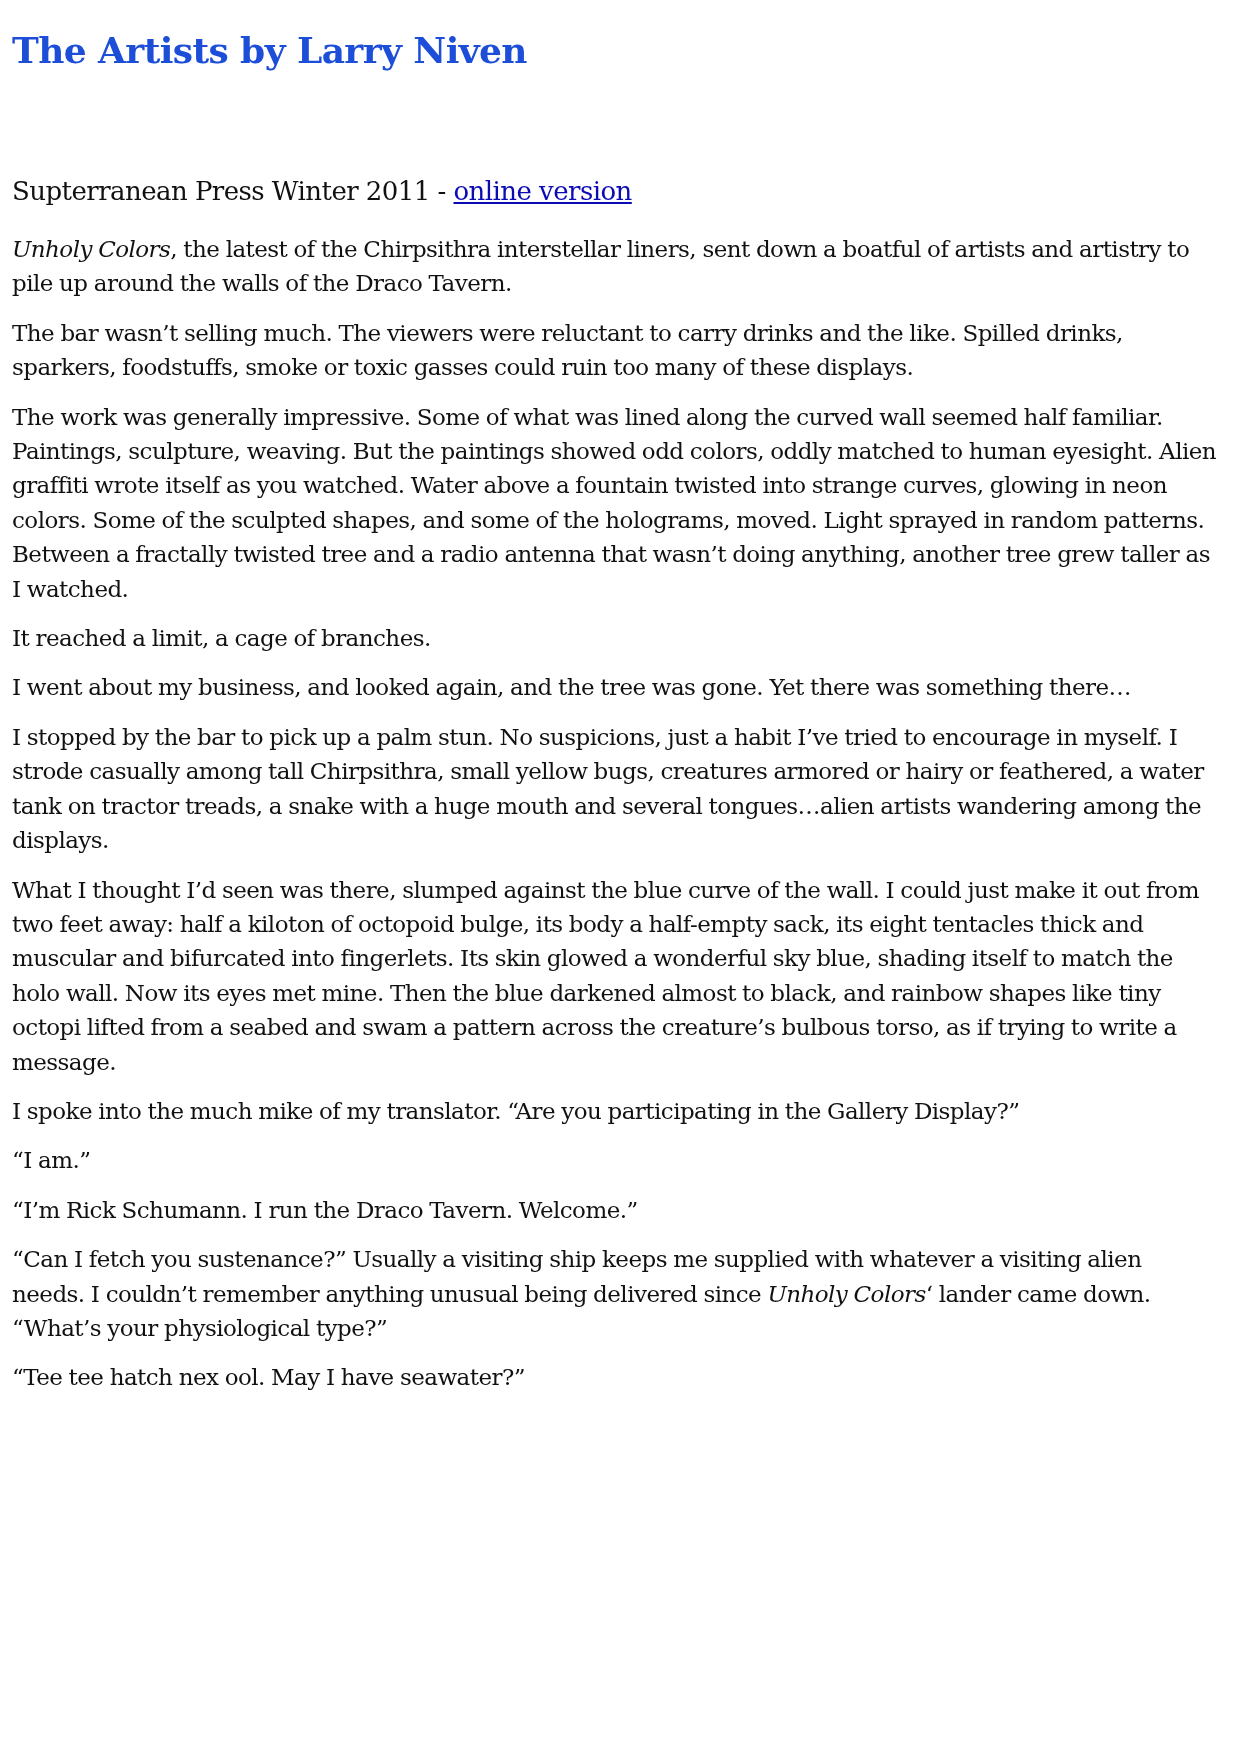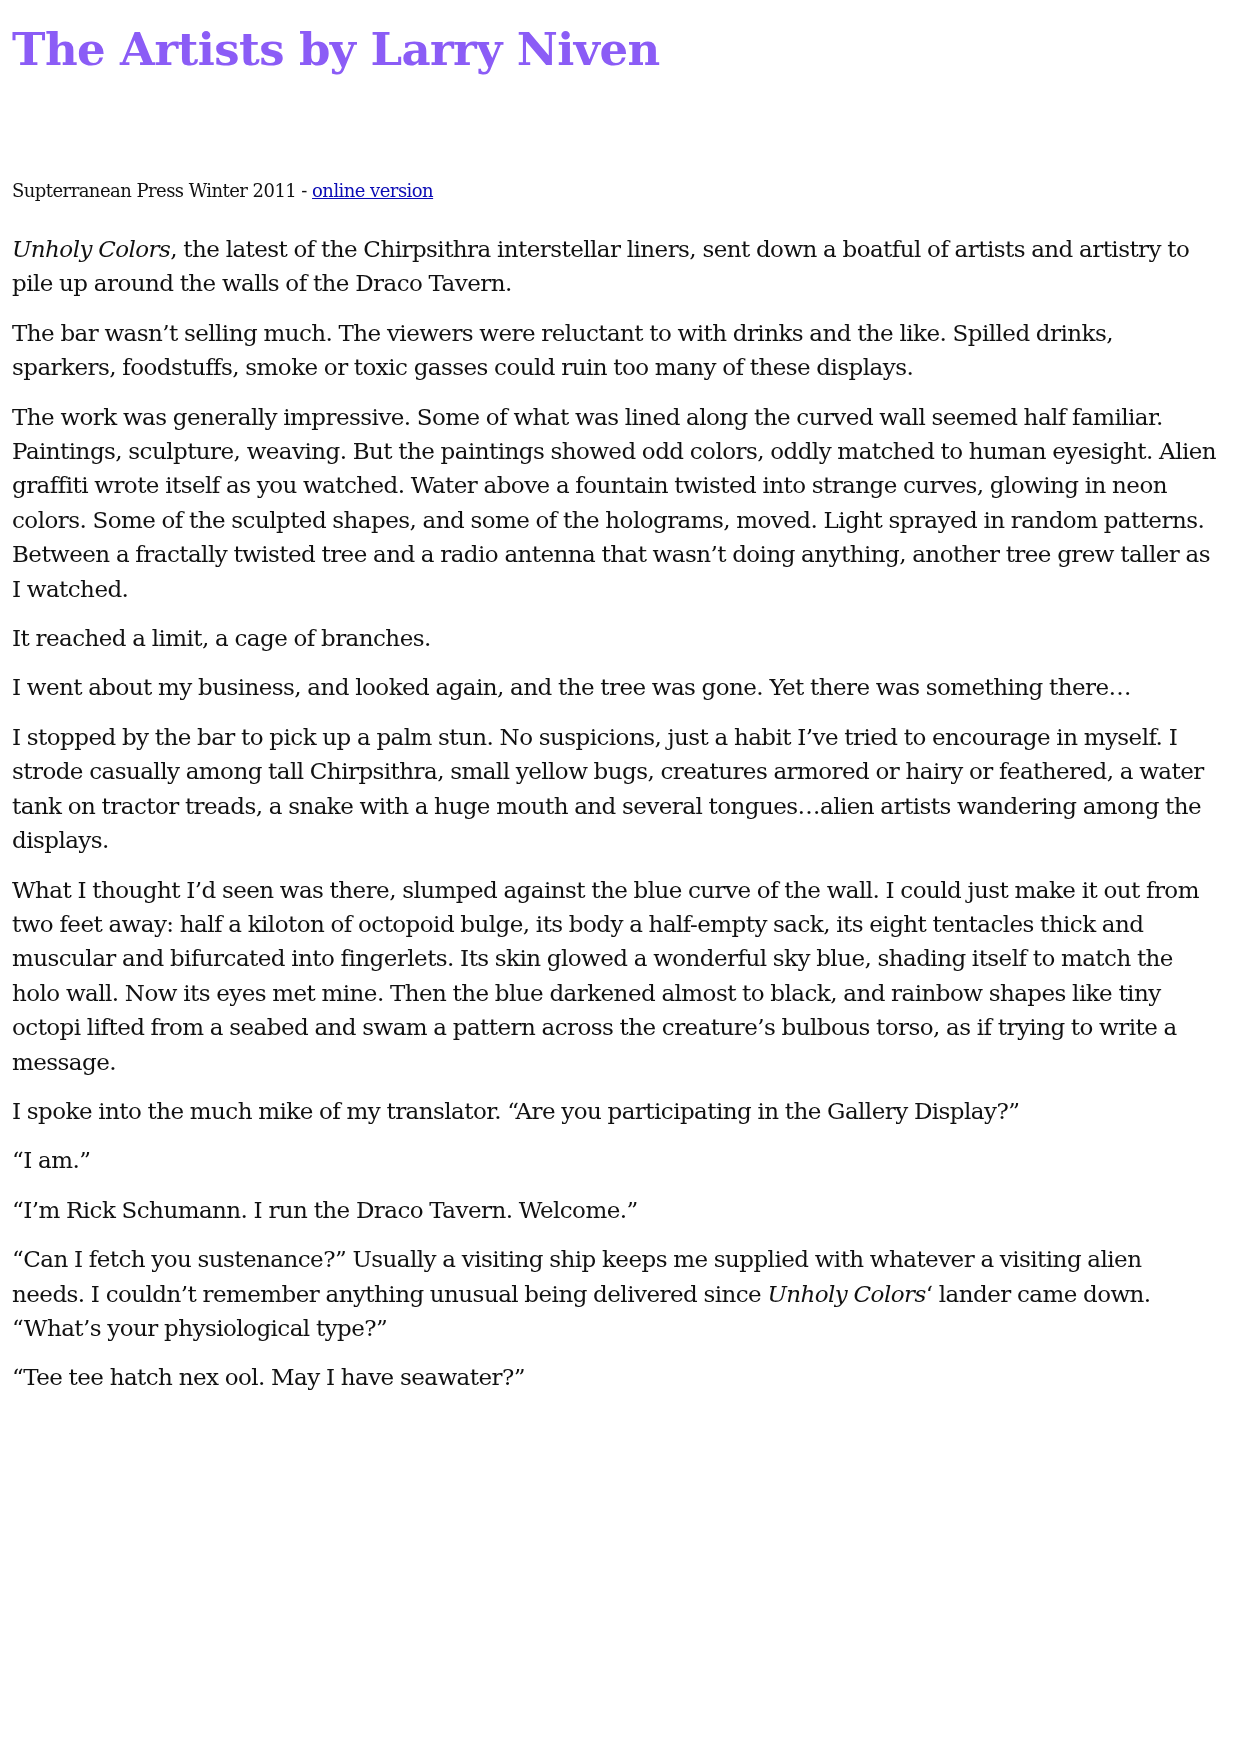--- a/index.html
+++ b/index.html
@@ -13,29 +13,29 @@
       color: #111111;
       font-family: "DejaVu Serif", "Liberation Serif", serif;
     }
     .page {
       padding: 22px 0 0 12px;
       width: 1220px;
       box-sizing: border-box;
     }
     h1.title {
       margin: 0;
-      font-size: 45px;
+      font-size: 36px;
       line-height: 56px;
       font-weight: bold;
       letter-spacing: -0.6px;
-      color: #8b5cf6;
+      color: #1d4ed8;
     }
     .byline {
       margin: 96px 0 0 0;
-      font-size: 18px;
+      font-size: 26px;
       line-height: 34px;
       letter-spacing: -0.55px;
     }
     .byline a {
       color: #1a0dab;
       color: #0b0bb5;
       text-decoration: underline;
     }
     .story p {
       margin: 15px 0 0 0;
@@ -56,21 +56,21 @@
 
 <div class="page">
   <h1 class="title">The Artists by Larry Niven</h1>
 
   <div class="byline">
     <span>Supterranean Press Winter 2011 - </span><a href="#">online version</a>
   </div>
 
   <div class="story">
     <p><em>Unholy Colors</em><span>, the latest of the Chirpsithra interstellar liners, sent down a boatful of artists and artistry to pile up around the walls of the Draco Tavern.</span></p>
-    <p>The bar wasn’t selling much. The viewers were reluctant to with drinks and the like. Spilled drinks, sparkers, foodstuffs, smoke or toxic gasses could ruin too many of these displays.</p>
+    <p>The bar wasn’t selling much. The viewers were reluctant to carry drinks and the like. Spilled drinks, sparkers, foodstuffs, smoke or toxic gasses could ruin too many of these displays.</p>
     <p>The work was generally impressive. Some of what was lined along the curved wall seemed half familiar. Paintings, sculpture, weaving. But the paintings showed odd colors, oddly matched to human eyesight. Alien graffiti wrote itself as you watched. Water above a fountain twisted into strange curves, glowing in neon colors. Some of the sculpted shapes, and some of the holograms, moved. Light sprayed in random patterns. Between a fractally twisted tree and a radio antenna that wasn’t doing anything, another tree grew taller as I watched.</p>
     <p>It reached a limit, a cage of branches.</p>
     <p>I went about my business, and looked again, and the tree was gone. Yet there was something there…</p>
     <p>I stopped by the bar to pick up a palm stun. No suspicions, just a habit I’ve tried to encourage in myself. I strode casually among tall Chirpsithra, small yellow bugs, creatures armored or hairy or feathered, a water tank on tractor treads, a snake with a huge mouth and several tongues…alien artists wandering among the displays.</p>
     <p>What I thought I’d seen was there, slumped against the blue curve of the wall. I could just make it out from two feet away: half a kiloton of octopoid bulge, its body a half-empty sack, its eight tentacles thick and muscular and bifurcated into fingerlets. Its skin glowed a wonderful sky blue, shading itself to match the holo wall. Now its eyes met mine. Then the blue darkened almost to black, and rainbow shapes like tiny octopi lifted from a seabed and swam a pattern across the creature’s bulbous torso, as if trying to write a message.</p>
     <p>I spoke into the much mike of my translator. “Are you participating in the Gallery Display?”</p>
     <p>“I am.”</p>
     <p>“I’m Rick Schumann. I run the Draco Tavern. Welcome.”</p>
     <p><span>“Can I fetch you sustenance?” Usually a visiting ship keeps me supplied with whatever a visiting alien needs. I couldn’t remember anything unusual being delivered since </span><em>Unholy Colors</em><span>‘ lander came down. “What’s your physiological type?”</span></p>
     <p>“Tee tee hatch nex ool. May I have seawater?”</p>

